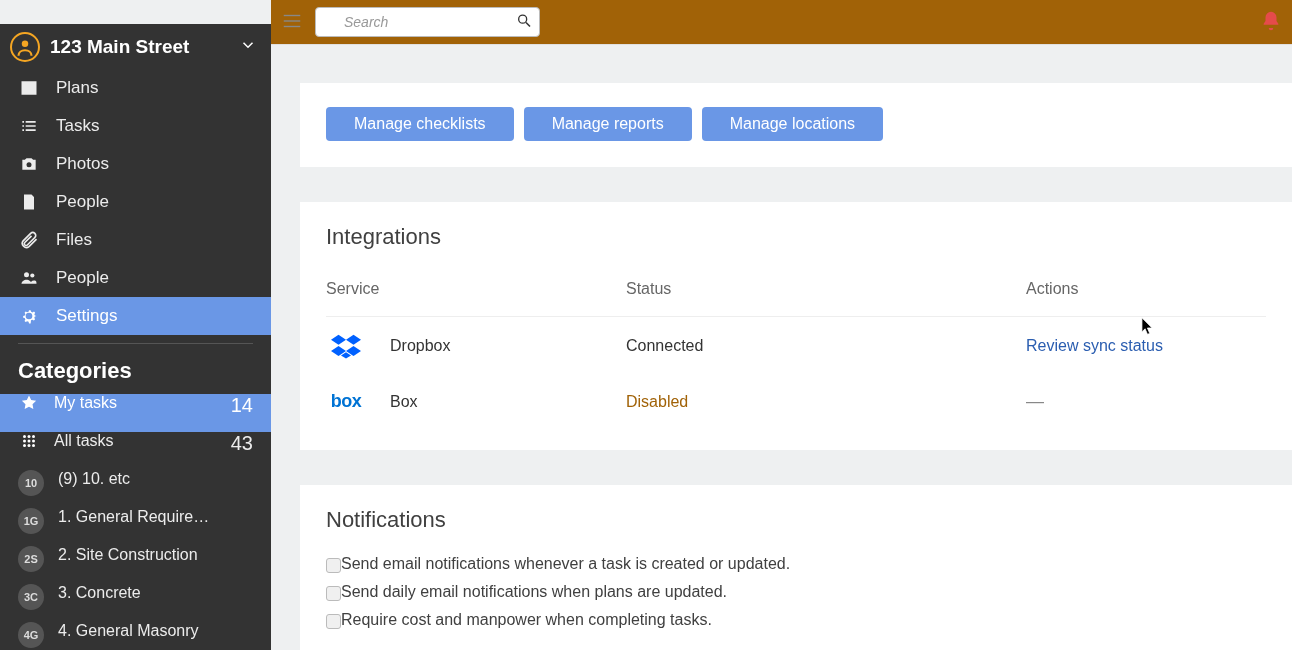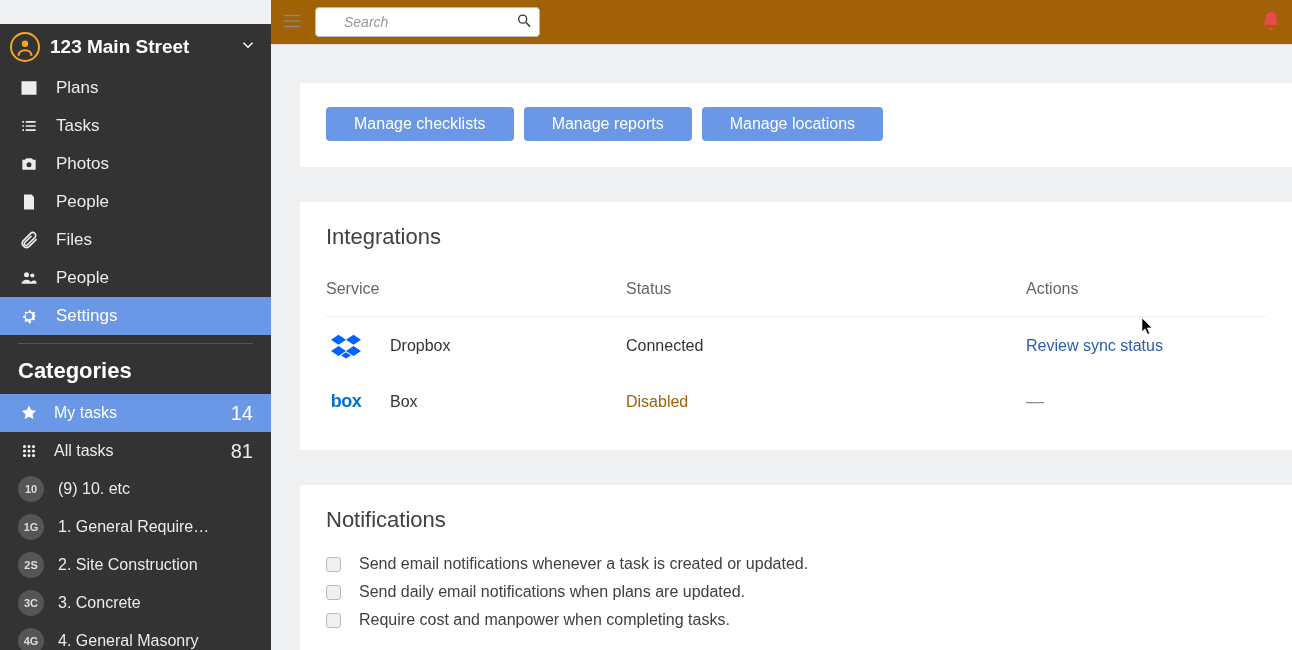--- a/index.html
+++ b/index.html
@@ -62,21 +62,20 @@
   .nav-item.active .nav-icon svg { fill: #fff; }
   .sb-divider { margin: 8px 18px 4px 18px; border: none; border-top: 1px solid #555; }
   .sb-section-title {
     padding: 10px 18px 10px 18px;
     font-size: 22px;
     font-weight: 700;
     color: #fff;
   }
   .cat-item {
     display: flex;
-    align-items: center;
     height: 38px;
     padding: 0 18px;
     gap: 14px;
     font-size: 16px;
     color: #ececec;
     cursor: pointer;
   }
   .cat-item.active { background: #6a97e6; color: #fff; }
   .cat-count { margin-left: auto; font-size: 20px; }
   .cat-badge {
@@ -169,21 +168,21 @@
   .int-head { color: #666; font-size: 16px; padding: 8px 0 18px 0; border-bottom: 1px solid #eee; }
   .int-row { padding: 16px 0; font-size: 16px; }
   .int-service { display: flex; align-items: center; gap: 24px; }
   .int-logo { width: 40px; display: flex; justify-content: center; }
   .dropbox-logo svg { width: 30px; height: 26px; fill: #0061ff; }
   .box-logo { color: #0073d4; font-weight: 700; font-size: 18px; letter-spacing: -0.5px; }
   .disabled-text { color: #a16207; }
   .link { color: #2a5db0; cursor: pointer; text-decoration: none; }
   .dash { color: #888; font-size: 18px; }
   .notif-list { display: flex; flex-direction: column; gap: 10px; }
-  .notif-item { display: flex; align-items: center; gap: 18px; font-size: 16px; color: #404040; }
+  .notif-item { display: flex; align-items: flex-end; gap: 0; font-size: 16px; color: #404040; }
   .notif-item input[type=checkbox] {
     width: 15px; height: 15px;
     appearance: none;
     border: 1px solid #bbb;
     border-radius: 3px;
     background: #f0f0f0;
     cursor: pointer;
   }
   
   .cursor {
@@ -292,21 +291,21 @@
           <circle cx="18" cy="6" r="2"></circle>
           <circle cx="6" cy="12" r="2"></circle>
           <circle cx="12" cy="12" r="2"></circle>
           <circle cx="18" cy="12" r="2"></circle>
           <circle cx="6" cy="18" r="2"></circle>
           <circle cx="12" cy="18" r="2"></circle>
           <circle cx="18" cy="18" r="2"></circle>
         </svg>
       </span>
     <span class="cat-label">All tasks</span>
-    <span class="cat-count">81</span>
+    <span class="cat-count">43</span>
   </div>
   <div class="cat-item">
     <span class="cat-badge">10</span>
     <span class="cat-label">(9) 10. etc</span>
   </div>
   <div class="cat-item">
     <span class="cat-badge">1G</span>
     <span class="cat-label">1. General Requireme…</span>
   </div>
   <div class="cat-item">

